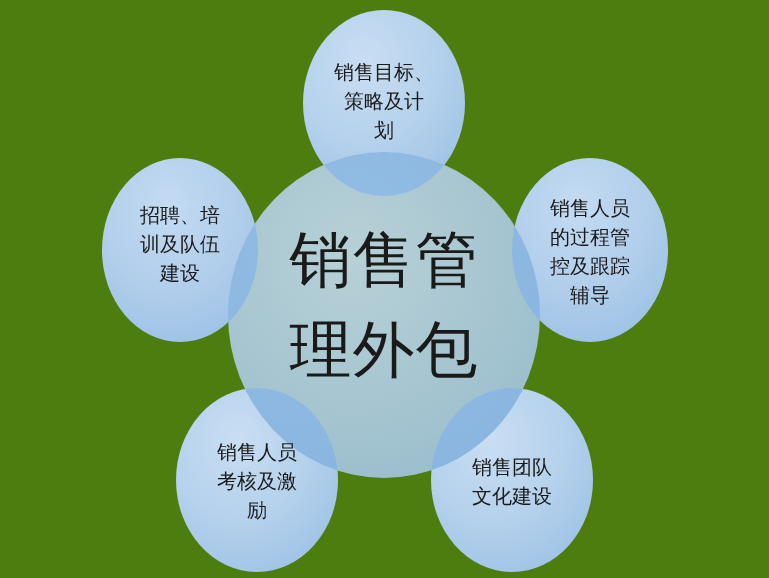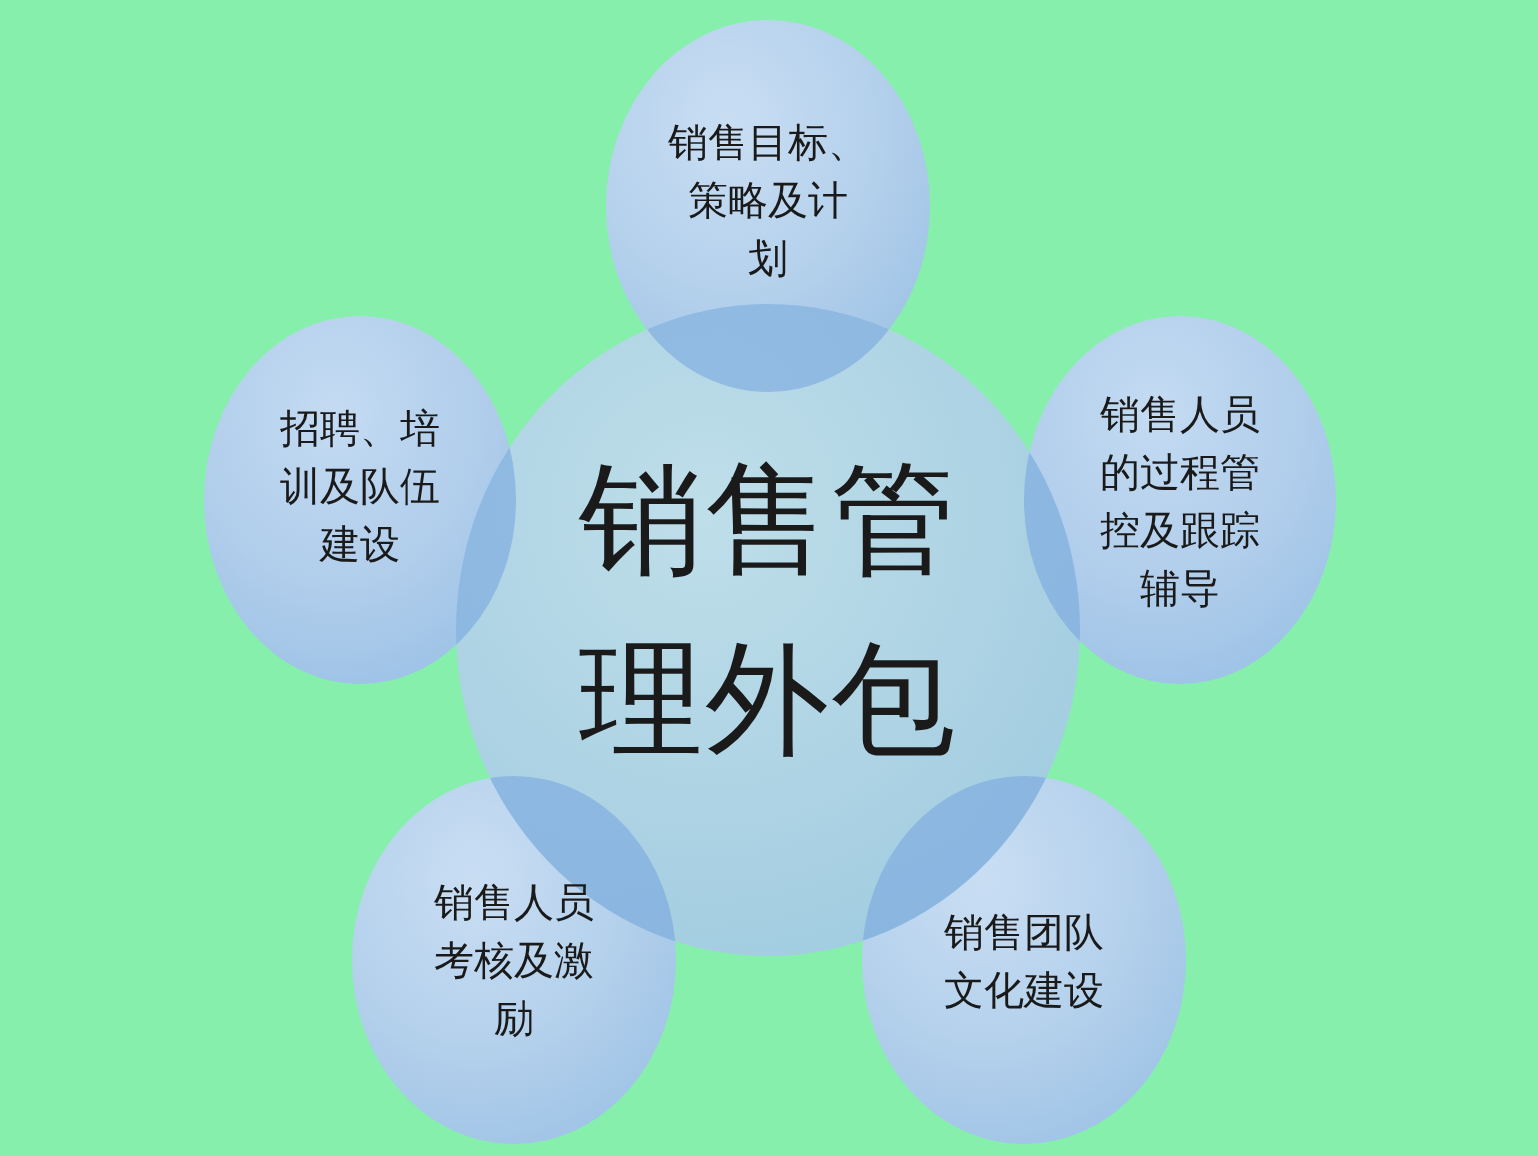--- a/index.html
+++ b/index.html
@@ -11,21 +11,21 @@
   body {
     width: 769px;
     height: 578px;
     overflow: hidden;
     font-family: "DejaVu Serif", "Liberation Serif", serif;
   }
   #diagram-root {
     position: relative;
     width: 769px;
     height: 578px;
-    background: #86efac;
+    background: #4d7c0f;
   }
   svg#venn-svg {
     display: block;
     width: 769px;
     height: 578px;
   }
   .node-text {
     font-family: "DejaVu Serif", "Liberation Serif", serif;
     fill: #1a1a1a;
     text-anchor: middle;

